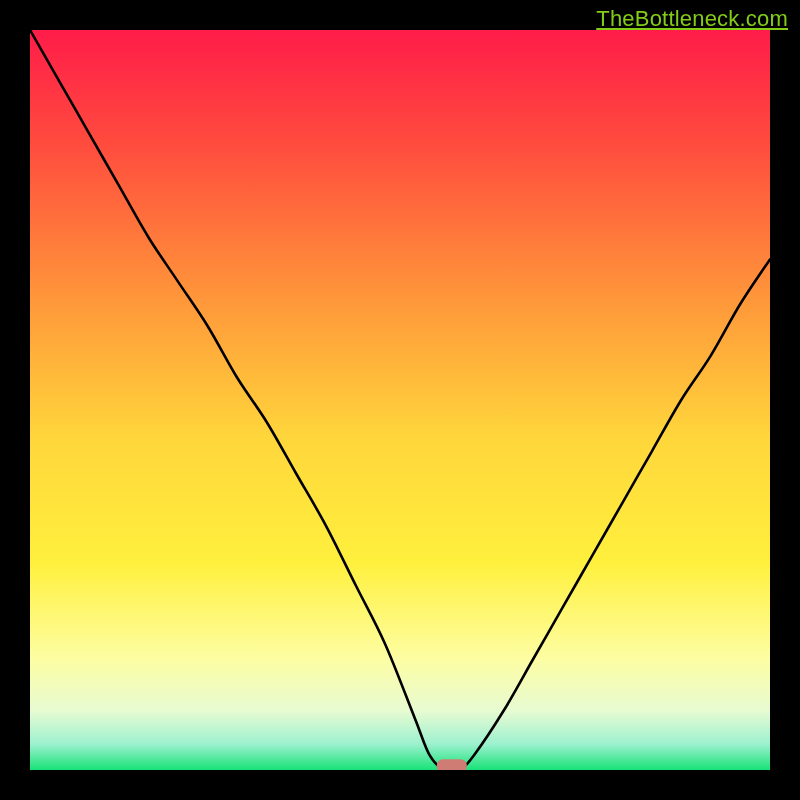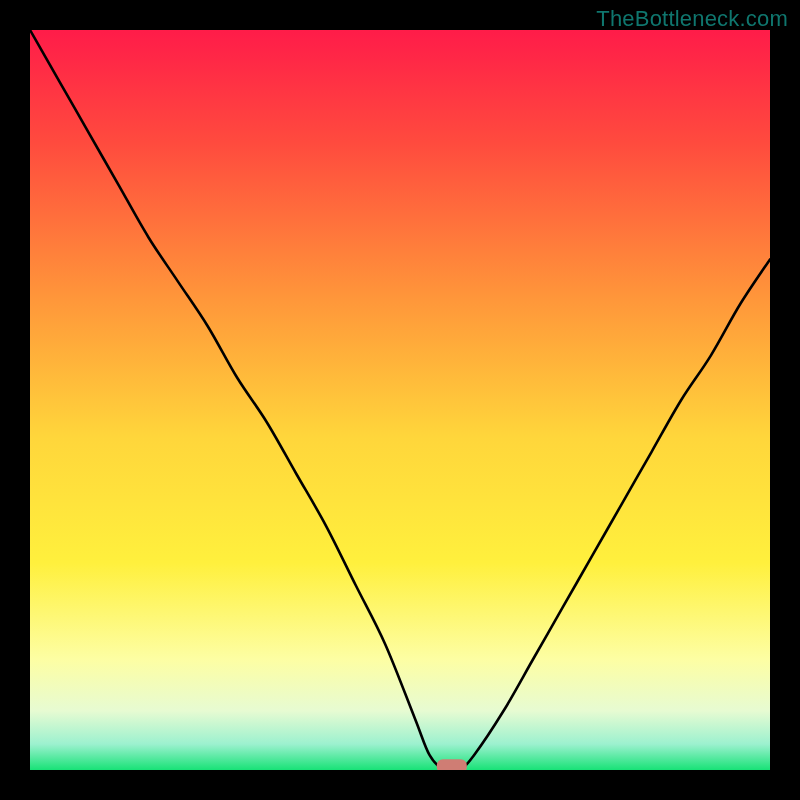--- a/index.html
+++ b/index.html
@@ -24,25 +24,26 @@
     top: 30px;
     left: 30px;
     width: 740px;
     height: 740px;
     
   }
   .attribution {
     position: absolute;
     top: 6px;
     right: 12px;
-    color: #0f766e;
+    color: #84cc16;
     font-size: 22px;
     font-weight: 500;
     letter-spacing: 0.2px;
     user-select: none;
+    text-decoration: underline;
   }
   svg {
     display: block;
   }
 </style>
 </head>
 <body>
 
 <div class="frame">
 

